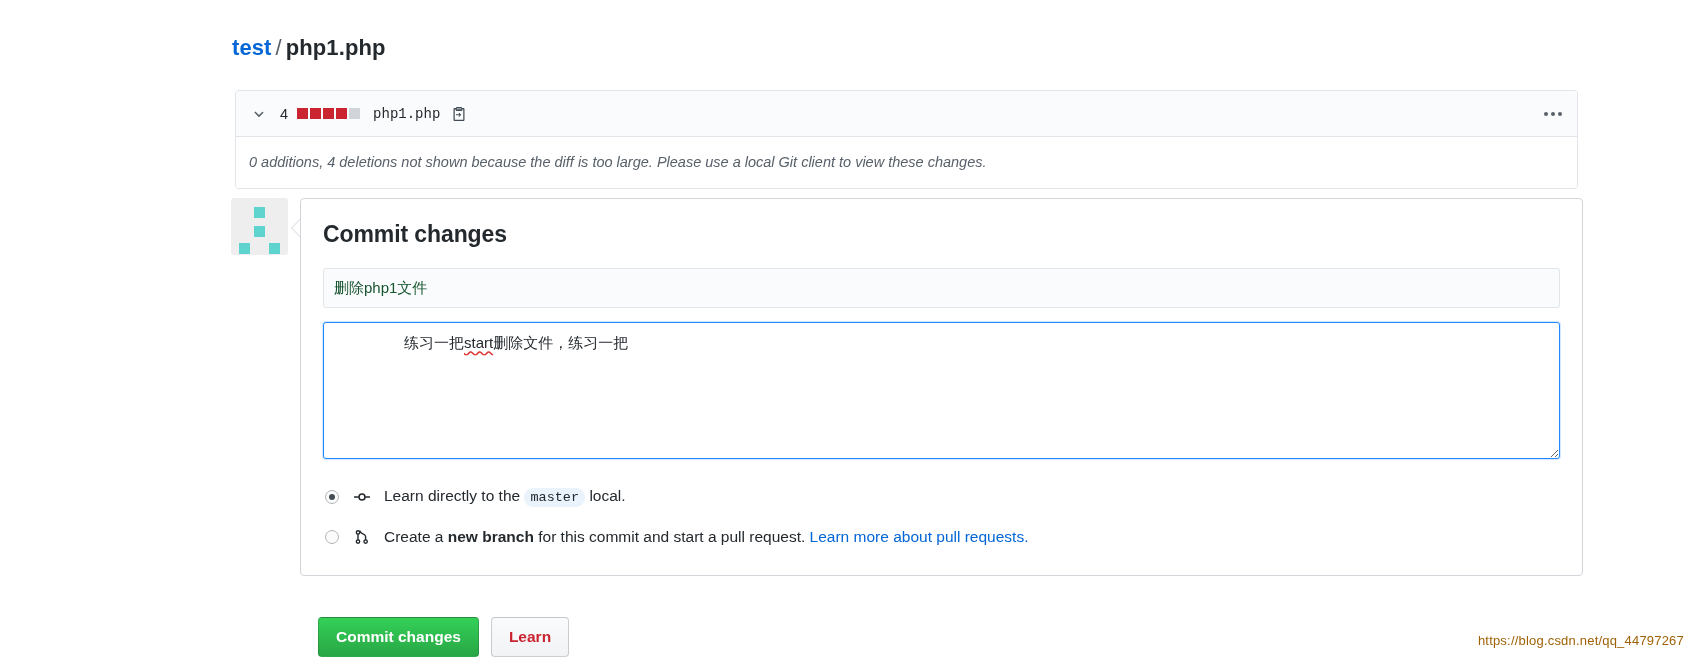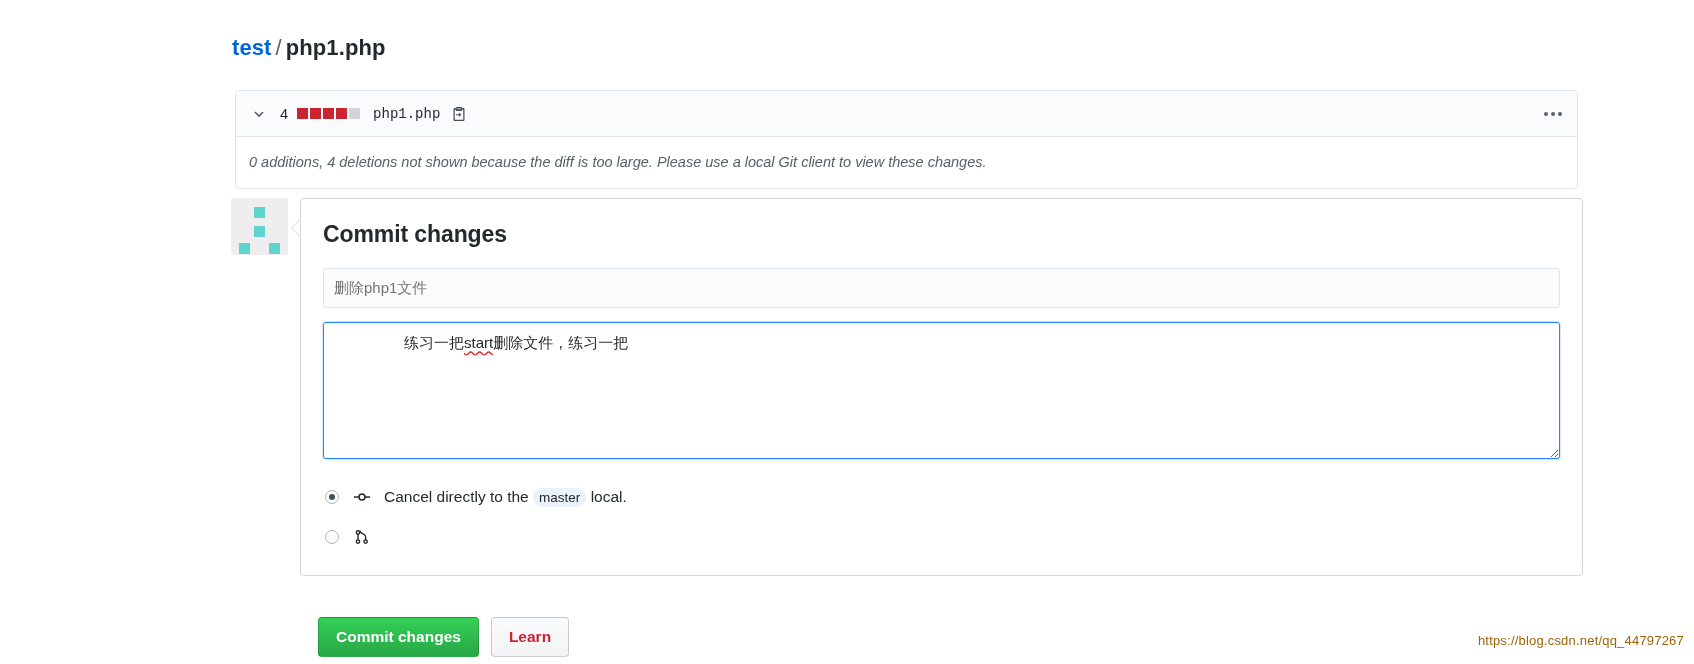--- a/index.html
+++ b/index.html
@@ -178,21 +178,21 @@
     margin: 0 0 19px 0;
     letter-spacing: -0.1px;
   }
   .commit-summary-input {
     display: block;
     width: 100%;
     height: 40px;
     padding: 6px 10px;
     font-size: 15px;
     font-family: "Liberation Sans", sans-serif;
-    color: #737373;
+    color: #14532d;
     background: #fafbfc;
     border: 1px solid #e1e4e8;
     border-radius: 3px;
     outline: none;
   }
   .commit-desc-textarea {
     display: block;
     width: 100%;
     height: 137px;
     margin-top: 14px;
@@ -254,21 +254,21 @@
     width: 18px;
     display: flex;
     align-items: center;
     justify-content: center;
     color: #24292e;
     flex: 0 0 auto;
   }
   .branch-text { margin-left: 13px; }
   .branch-text b { font-weight: 700; }
   code.branch-code {
-    font-family: Liberation Sans, sans-serif;
+    font-family: Liberation Mono, monospace;
     font-size: 13.5px;
     background: #eaf2fb;
     border-radius: 9px;
     padding: 2px 6px;
     color: #24292e;
   }
   .pr-link {
     color: #0366d6;
     text-decoration: none;
     cursor: pointer;
@@ -377,36 +377,42 @@
 
         <label class="branch-option">
           <span class="radio checked"></span>
           <span class="branch-icon">
             <svg width="16" height="16" viewBox="0 0 16 16" aria-hidden="true">
               <circle cx="8" cy="8" r="3" fill="none" stroke="currentColor" stroke-width="1.6"></circle>
               <path d="M0.5 8h3.6M11.9 8h3.6" stroke="currentColor" stroke-width="1.6" stroke-linecap="round"></path>
             </svg>
           </span>
           <span class="branch-text">
-            <span>Cancel directly to the</span>
+            <span>Learn directly to the</span>
             <code class="branch-code">master</code>
             <span>local.</span>
           </span>
         </label>
 
         <label class="branch-option">
           <span class="radio"></span>
           <span class="branch-icon">
             <svg width="16" height="16" viewBox="0 0 16 16" aria-hidden="true">
               <circle cx="4" cy="12.6" r="1.7" fill="none" stroke="currentColor" stroke-width="1.4"></circle>
               <circle cx="4" cy="3.4" r="1.7" fill="none" stroke="currentColor" stroke-width="1.4"></circle>
               <circle cx="11.6" cy="12.6" r="1.7" fill="none" stroke="currentColor" stroke-width="1.4"></circle>
               <path d="M4 5.2v5.6M11.6 10.8V7.4C11.6 5.6 9.6 5.2 8 4.4c-1-.5-1.6-1.2-1.9-2.1" fill="none" stroke="currentColor" stroke-width="1.4" stroke-linecap="round"></path>
             </svg>
           </span>
+          <span class="branch-text">
+            <span>Create a</span>
+            <b>new branch</b>
+            <span>for this commit and start a pull request.</span>
+            <a class="pr-link">Learn more about pull requests.</a>
+          </span>
         </label>
 
       </div>
     <div class="desc-display" style="left: 103px; top: 133px; font-size: 15px; line-height: 22px; color: rgb(36, 41, 46); font-family: &quot;Liberation Sans&quot;, sans-serif; white-space: pre;"><span>练习一把</span><span class="spell-underline">start</span><span>删除文件，练习一把</span></div>
       </div>
   </div>
 
   <div class="actions">
     <button class="btn-commit">Commit changes</button>
     <button class="btn-cancel">Learn</button>

